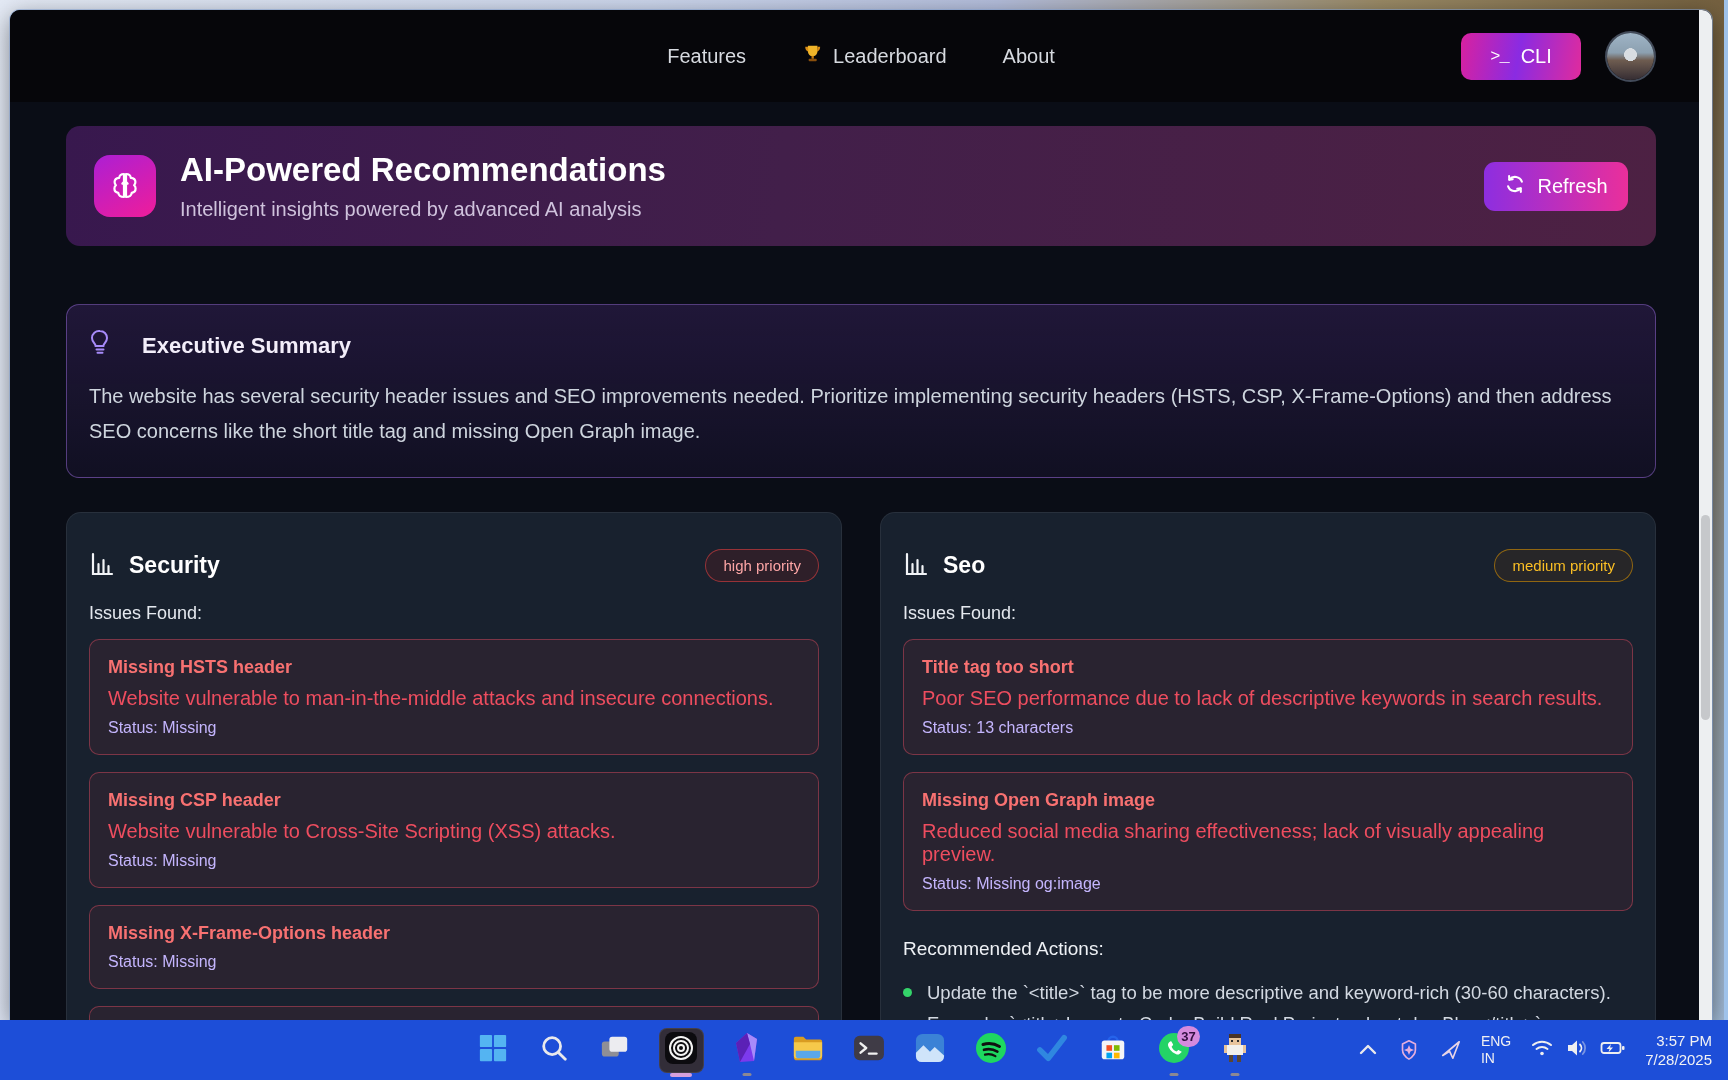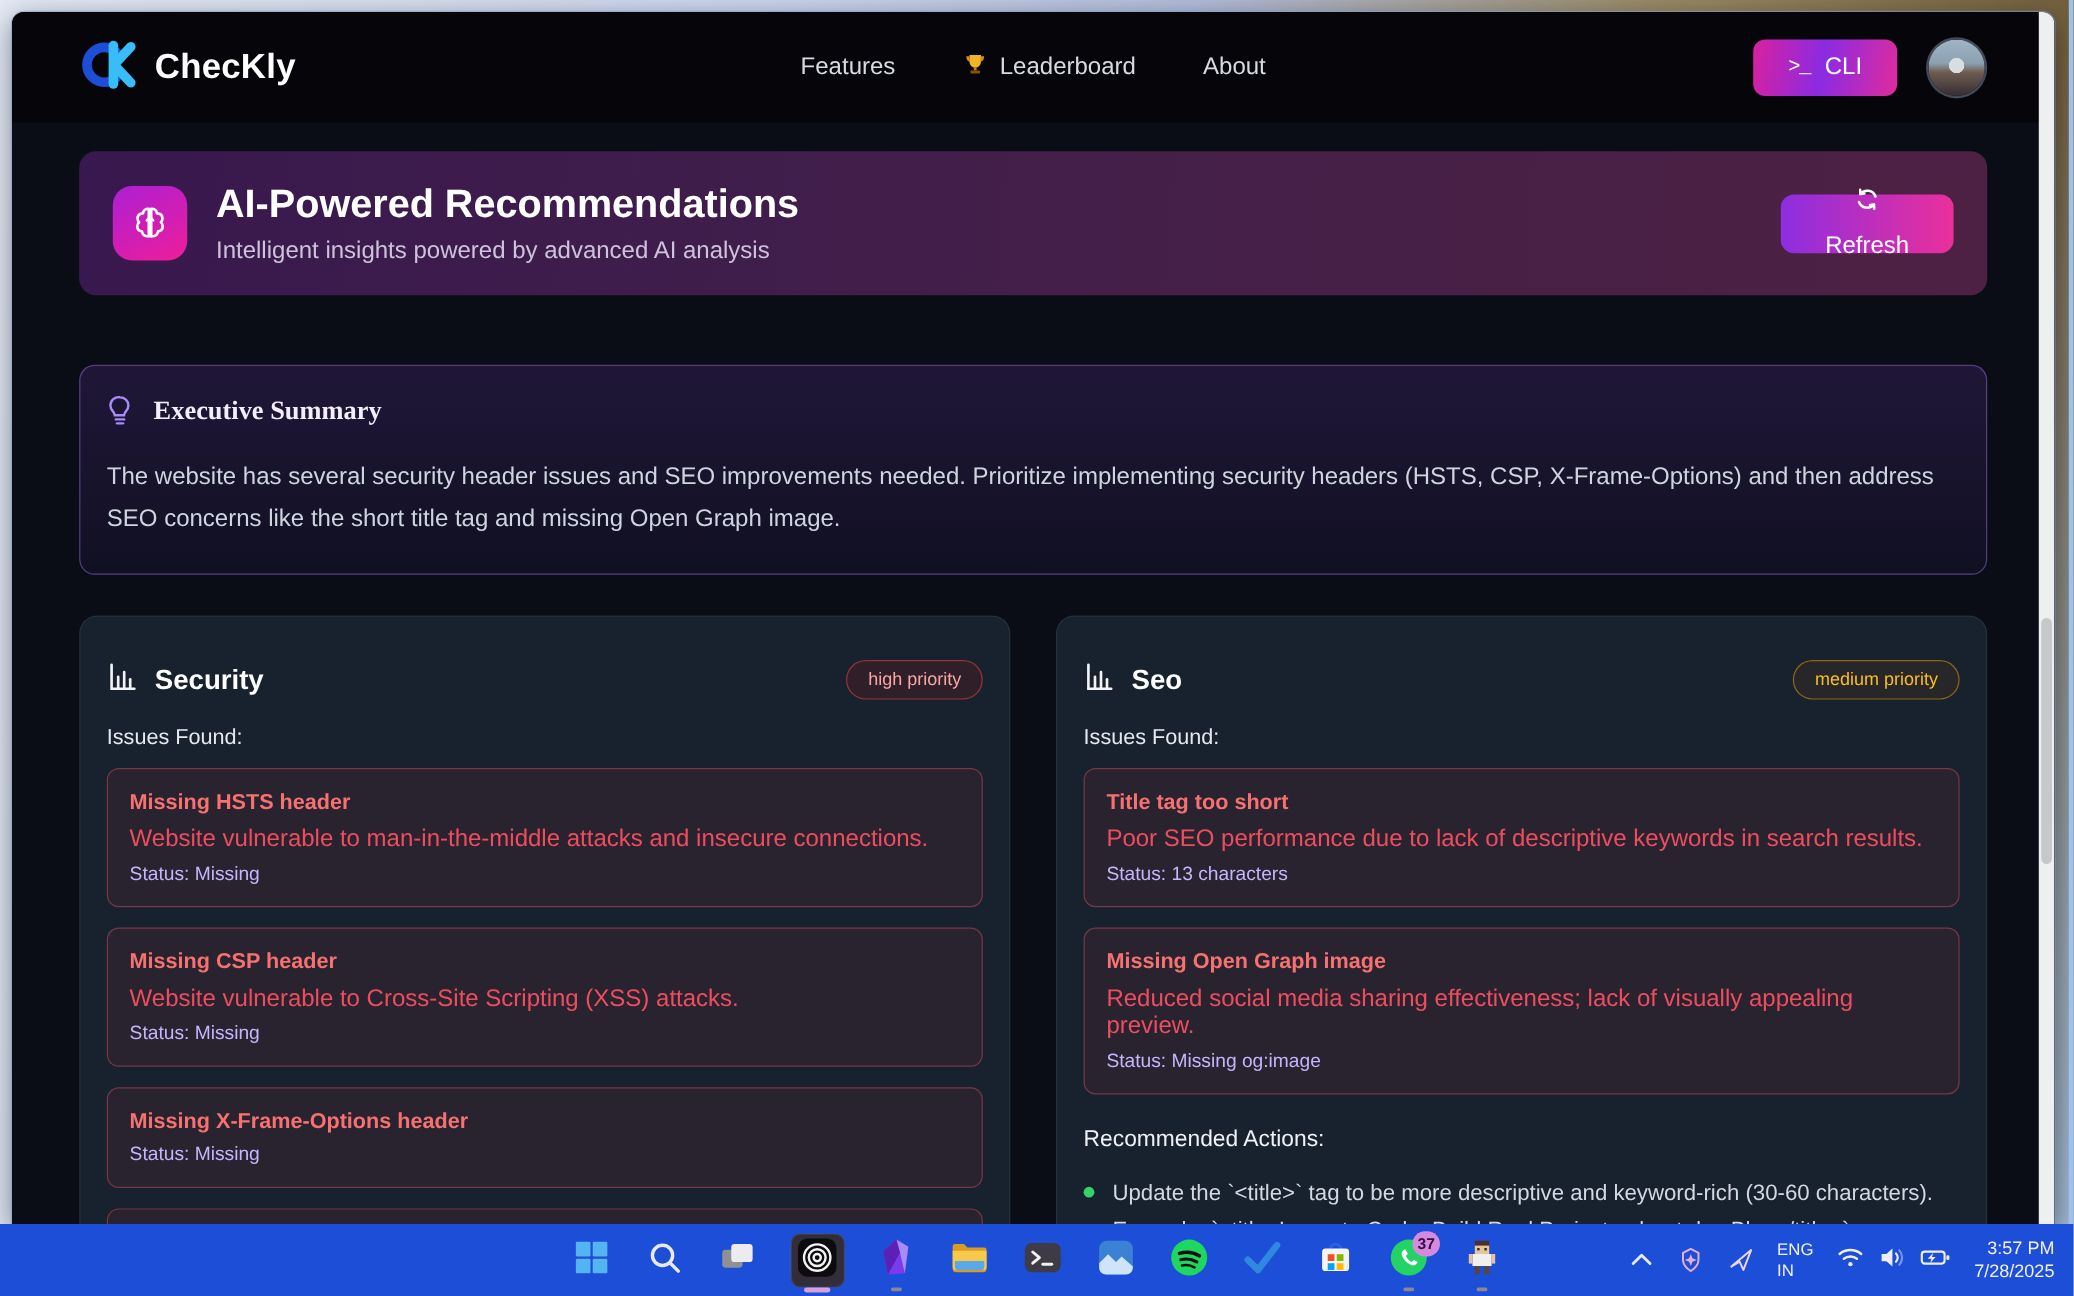--- a/index.html
+++ b/index.html
@@ -51,29 +51,29 @@
   }
   .brain-tile { width:62px; height:62px; border-radius:16px; flex:none;
     background:linear-gradient(150deg,#ac1fd4 0%,#ef1d9a 100%);
     display:flex; align-items:center; justify-content:center; }
   .banner-title { color:#fff; font-size:33px; font-weight:bold; }
   .banner-sub { color:#cfc2dc; font-size:20px; margin-top:9px; }
   .refresh-btn {
     margin-left:auto; width:144px; height:49px; border-radius:11px; border:none; cursor:pointer;
     display:flex; align-items:center; justify-content:center; gap:11px;
     background:linear-gradient(90deg,#8d2ee0 0%,#ea2f9b 100%);
-    color:#fff; font-size:20px; font-family:"Liberation Sans",sans-serif;flex-direction:column;
+    color:#fff; font-size:20px; font-family:"Liberation Sans",sans-serif;
   }
 
   .summary {
     margin-top:58px; border-radius:13px; padding:24px 22px 28px;
     border:1px solid rgba(150,105,215,.5);
     background:linear-gradient(180deg,rgba(120,64,196,.20),rgba(86,46,148,.10));
   }
-  .summary-head { display:flex; align-items:flex-start; gap:17px;font-family:Liberation Serif, serif; }
+  .summary-head { display:flex; align-items:flex-end; gap:31px; }
   .summary-title { color:#f3eefa; font-size:22px; font-weight:bold; }
   .summary-body { margin-top:20px; color:#ced5de; font-size:20px; line-height:35px; }
 
   .cards { margin-top:34px; display:grid; grid-template-columns:1fr 1fr; gap:38px; }
   .card { background:#18212e; border:1px solid rgba(255,255,255,.07); border-radius:15px; padding:36px 22px; }
   .card-head { display:flex; align-items:center; gap:14px; }
   .card-title { color:#fff; font-size:23px; font-weight:bold; }
   .badge { margin-left:auto; padding:7px 17px; border-radius:999px; font-size:15px; }
   .badge.high { color:#fca5a5; border:1px solid rgba(239,68,68,.55); background:rgba(127,29,29,.22); }
   .badge.medium { color:#fbbf24; border:1px solid rgba(202,138,4,.65); background:rgba(113,63,18,.18); }
@@ -102,31 +102,20 @@
   .lang { text-align:left; color:#f0f0f2; font-size:14px; line-height:17px; cursor:pointer; }
   .sys-group { display:flex; align-items:center; gap:11px; cursor:pointer; }
   .clock { text-align:right; color:#f2f2f4; font-size:15px; line-height:19px; cursor:pointer; }
 </style>
 </head>
 <body>
 
 <div class="window">
 
   <div class="navbar">
-    <div class="brand">
-      <span>
-        <svg width="46" height="42" viewBox="0 0 46 42">
-          <path d="M29 10.5 A14.5 14.5 0 1 0 29 31.5" stroke="#1d4ed8" stroke-width="8" fill="none" stroke-linecap="round"></path>
-          <path d="M26.5 5 L26.5 37" stroke="#38bdf8" stroke-width="8" stroke-linecap="round"></path>
-          <path d="M27 21 L41 6" stroke="#38bdf8" stroke-width="8" stroke-linecap="round"></path>
-          <path d="M27 21 L41 36" stroke="#38bdf8" stroke-width="8" stroke-linecap="round"></path>
-        </svg>
-      </span>
-      <span class="brand-name">ChecKly</span>
-    </div>
 
     <div class="nav-links">
       <span class="nav-link">
         <span>Features</span>
       </span>
       <span class="nav-link">
         <span>
           <svg width="21" height="21" viewBox="0 0 22 22">
             <path d="M6 3h10v6a5 5 0 0 1-10 0z" fill="#f0b429"></path>
             <path d="M6 4H3.2c0 3 1.3 4.6 3.3 5z" fill="#d98c14"></path>

